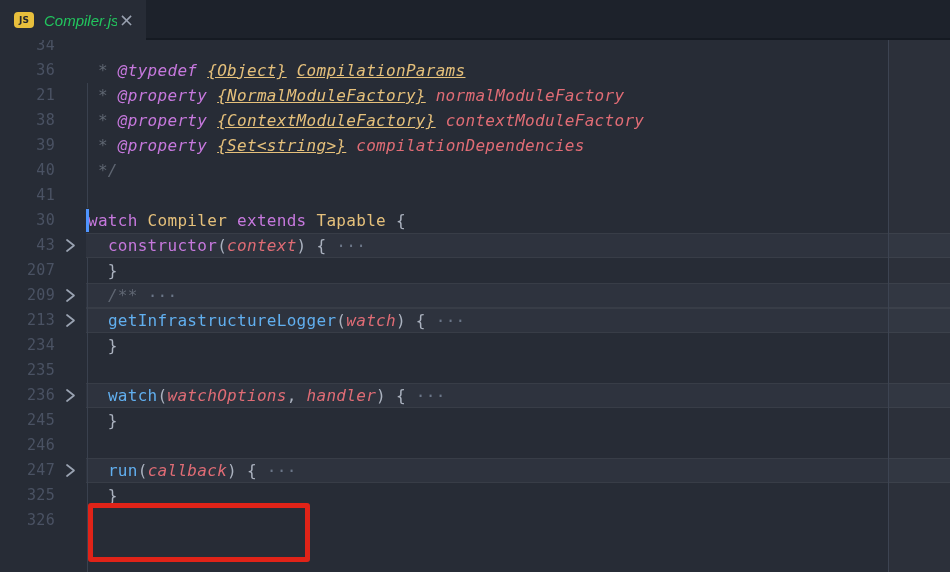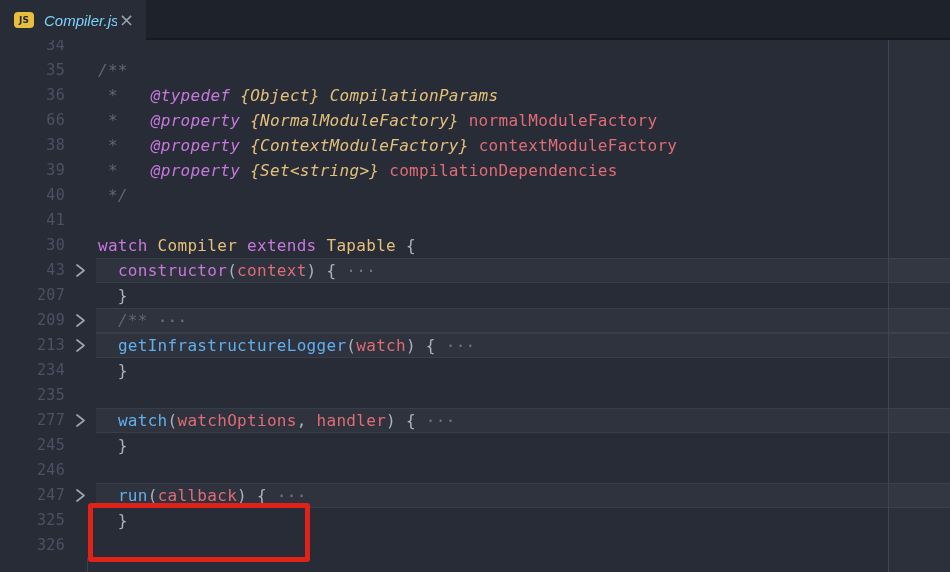--- a/index.html
+++ b/index.html
@@ -9,43 +9,43 @@
   
   .tabbar { position:relative; height:40px; background:#1d222b; display:flex;
             box-shadow: inset 0 -2px 0 #151a22; }
   .tab { position:relative; z-index:2; height:40px; width:146px; background:#272c36;
          display:flex; align-items:center; padding:0 10px 0 14px; cursor:pointer; }
   .js-badge { width:20px; height:16px; background:#e8bf3c; border-radius:4px;
               color:#23272f; font-size:9px; font-weight:bold; display:flex;
               align-items:center; justify-content:center;
               font-family:"DejaVu Sans", sans-serif; flex:none; }
   .tab-title { flex:1; margin-left:10px; font-style:italic; font-size:15px;
-               color:#7dd3fc; white-space:nowrap; overflow:hidden; }
+               color:#22c55e; white-space:nowrap; overflow:hidden; }
   .tab-close { color:#99a1b0; font-size:18px; line-height:18px; padding:0 2px;
                font-family:"DejaVu Sans", sans-serif; }
 
   
-  .editor { position:relative; height:532px; background:#272c36; overflow:hidden;padding-left:10px; }
+  .editor { position:relative; height:532px; background:#272c36; overflow:hidden; }
   #code-rows { margin-top:-7px; }
   .row { display:flex; height:25px; }
   .gutter { flex:none; width:86px; display:flex; background:#272c36; z-index:1; }
   .num { width:55px; text-align:right; color:#4a5263; font:15px "DejaVu Sans Mono", monospace;
          line-height:25px; letter-spacing:0.3px; }
   .chev { width:31px; display:flex; align-items:center; justify-content:center; }
   .chev svg { display:block; }
   .row-content { flex:1; font:16px "DejaVu Sans Mono", monospace; line-height:25px;
                  letter-spacing:0.3px; white-space:pre; padding-left:2px; color:#abb2bf; }
   .row.band .row-content { background:#2e333e;
       box-shadow: inset 0 1px 0 rgba(255,255,255,0.05), inset 0 -1px 0 rgba(255,255,255,0.05); }
 
   
   .tk-comment { color:#5f6672; font-style:italic; }
-  .tk-tag     { color:#c678dd; font-style:italic;margin-left:23px; }
-  .tk-type    { color:#e5c07b; font-style:italic; }
-  .tk-param   { color:#e06c75; }
+  .tk-tag     { color:#c678dd; font-style:italic; }
+  .tk-type    { color:#e5c07b; font-style:italic;text-decoration:underline; }
+  .tk-param   { color:#e06c75; font-style:italic; }
   .tk-kw      { color:#c678dd; }
   .tk-class   { color:#e5c07b; }
   .tk-method  { color:#61afef;text-align:right; }
   .tk-punct   { color:#abb2bf; }
   .tk-plain   { color:#abb2bf; }
   .tk-fold    { color:#6b7688; }
 
   
   .overlay { position:absolute; pointer-events:none; }
   .indent-guide { width:1px; background:#3a414e; }
@@ -70,35 +70,28 @@
   <div id="code-rows">
       <div class="row">
         <div class="gutter">
           <div class="num">34</div>
           <div class="chev"></div>
         </div>
         <div class="row-content"></div>
       </div>
       <div class="row">
         <div class="gutter">
-          <div class="num">35</div>
-          <div class="chev"></div>
-        </div>
-        <div class="row-content"><span class="tk-comment">/**</span></div>
-      </div>
-      <div class="row">
-        <div class="gutter">
           <div class="num">36</div>
           <div class="chev"></div>
         </div>
         <div class="row-content"><span class="tk-comment"> * </span><span class="tk-tag">@typedef</span><span class="tk-comment"> </span><span class="tk-type">{Object}</span><span class="tk-comment"> </span><span class="tk-type">CompilationParams</span></div>
       </div>
       <div class="row">
         <div class="gutter">
-          <div class="num">66</div>
+          <div class="num">21</div>
           <div class="chev"></div>
         </div>
         <div class="row-content"><span class="tk-comment"> * </span><span class="tk-tag">@property</span><span class="tk-comment"> </span><span class="tk-type">{NormalModuleFactory}</span><span class="tk-comment"> </span><span class="tk-param">normalModuleFactory</span></div>
       </div>
       <div class="row">
         <div class="gutter">
           <div class="num">38</div>
           <div class="chev"></div>
         </div>
         <div class="row-content"><span class="tk-comment"> * </span><span class="tk-tag">@property</span><span class="tk-comment"> </span><span class="tk-type">{ContextModuleFactory}</span><span class="tk-comment"> </span><span class="tk-param">contextModuleFactory</span></div>
@@ -180,21 +173,21 @@
       </div>
       <div class="row">
         <div class="gutter">
           <div class="num">235</div>
           <div class="chev"></div>
         </div>
         <div class="row-content"></div>
       </div>
       <div class="row band">
         <div class="gutter">
-          <div class="num">277</div>
+          <div class="num">236</div>
           <div class="chev">
             <svg width="11" height="15" viewBox="0 0 11 15">
               <polyline points="2,2 9,7.5 2,13" fill="none" stroke="#9aa3b2" stroke-width="1.7" stroke-linecap="round" stroke-linejoin="round"></polyline>
             </svg>
           </div>
         </div>
         <div class="row-content"><span class="tk-plain">  </span><span class="tk-method">watch</span><span class="tk-punct">(</span><span class="tk-param">watchOptions</span><span class="tk-punct">, </span><span class="tk-param">handler</span><span class="tk-punct">) {</span><span class="tk-plain"> </span><span class="tk-fold">···</span></div>
       </div>
       <div class="row">
         <div class="gutter">

